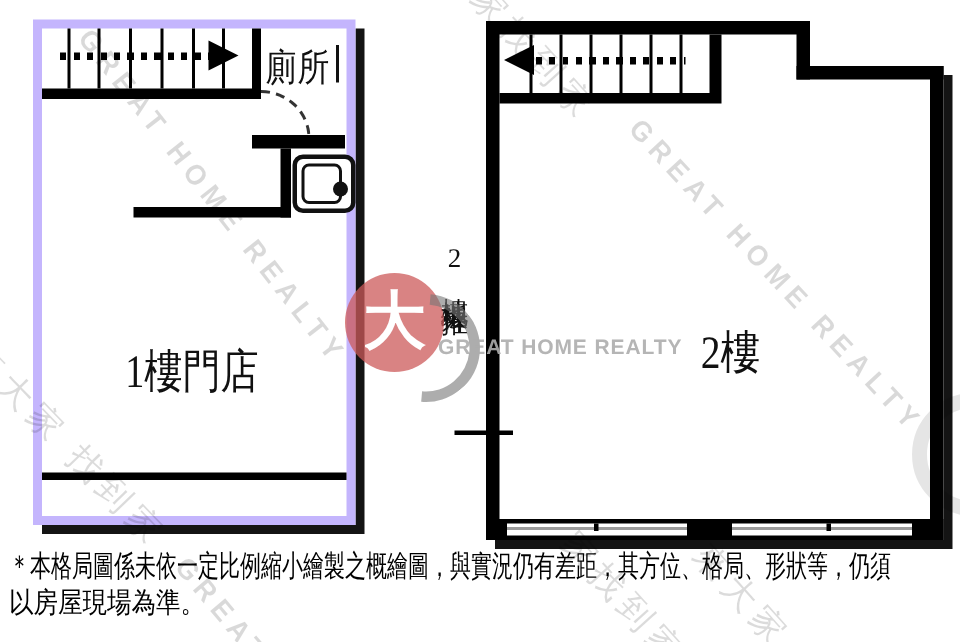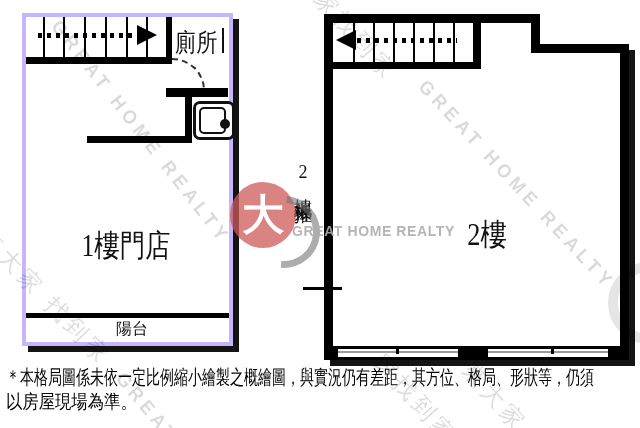--- a/index.html
+++ b/index.html
@@ -1,21 +1,21 @@
 <!DOCTYPE html>
 <html><head>
 <meta charset="utf-8">
 <style>
   html,body{margin:0;padding:0;background:#fff;}
   .canvas{position:relative;width:640px;height:428px;background:#fff;overflow:hidden;
           font-family:"Liberation Serif","DejaVu Serif",serif;}
   .wall{position:absolute;background:#000;}
   .sx{transform-origin:0 0;}
   
-  .plan1{position:absolute;left:22px;top:13px;width:203px;height:325px;border:4px solid #c4b5fd;
+  .plan1{position:absolute;left:22px;top:13px;width:203px;height:325px;border:6px solid #c4b5fd;
          background:#fff;box-shadow:6px 6px 0 #141414;}
   .p1-wall{position:absolute;background:#000;}
   .tread{position:absolute;top:0;width:2px;height:40px;background:#000;}
   .tread2{position:absolute;top:23px;width:2px;height:39px;background:#000;}
   .dots{position:absolute;height:5px;background:repeating-linear-gradient(90deg,#000 0 4px,rgba(0,0,0,0) 4px 9px);}
   .tri-right{position:absolute;width:0;height:0;border-top:10px solid rgba(0,0,0,0);
              border-bottom:10px solid rgba(0,0,0,0);border-left:20px solid #000;}
   .tri-left{position:absolute;width:0;height:0;border-top:10px solid rgba(0,0,0,0);
             border-bottom:10px solid rgba(0,0,0,0);border-right:20px solid #000;}
   .door-arc{position:absolute;left:146px;top:41px;width:31px;height:30px;
@@ -86,21 +86,20 @@
     <div class="p1-wall" style="left:159px;top:80px;width:7px;height:46px;"></div>
     <div class="p1-wall" style="left:61px;top:119px;width:105px;height:7px;"></div>
     <div class="fixture">
       <div class="fixture-in"></div>
       <div class="fixture-knob"></div>
     </div>
 
     <div class="lbl room1-lbl">1樓門店</div>
 
     <div class="p1-wall" style="left:0;top:296px;width:203px;height:5px;"></div>
-    <div class="lbl balcony-lbl">陽台</div>
   </div>
 
   <div class="wall" style="left:324px;top:14px;width:9px;height:346px;"></div>
   <div class="wall" style="left:324px;top:14px;width:216px;height:9px;"></div>
   <div class="wall" style="left:531px;top:14px;width:9px;height:39px;"></div>
   <div class="wall" style="left:531px;top:44px;width:98px;height:9px;"></div>
   <div class="wall" style="left:620px;top:44px;width:9px;height:316px;"></div>
 
   <div class="wall" style="left:324px;top:346px;width:305px;height:14px;">
     <div class="win" style="left:14px;width:120px;">

